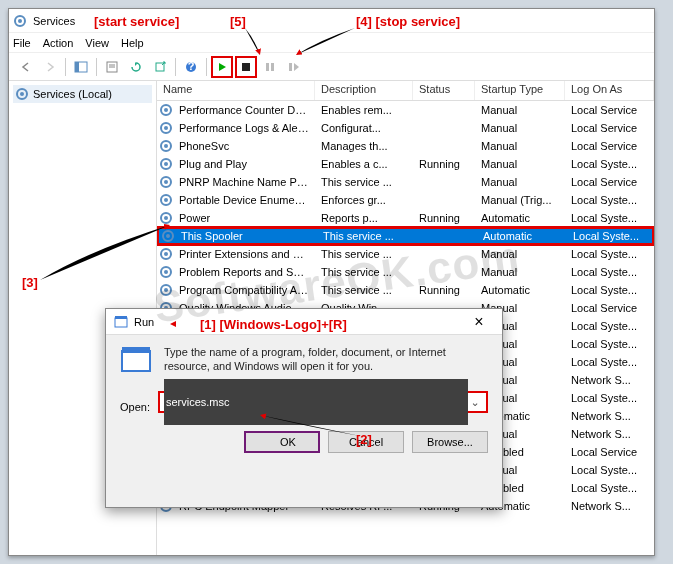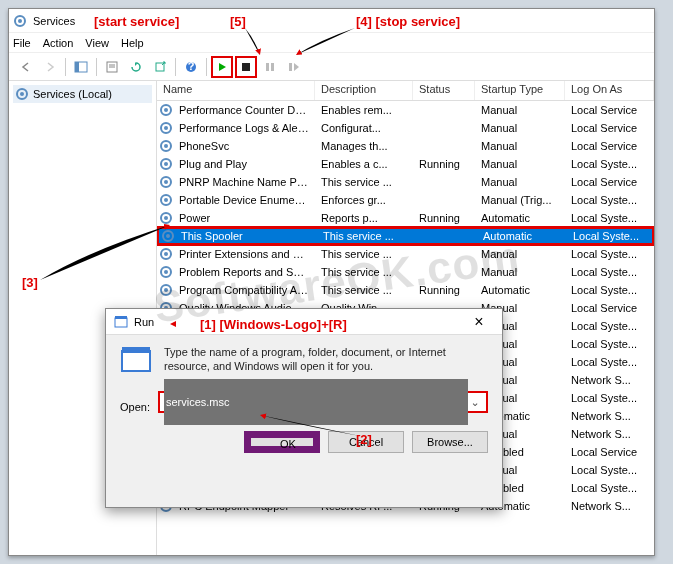--- a/index.html
+++ b/index.html
@@ -41,25 +41,25 @@
 
 .rundlg { position: absolute; left: 105px; top: 308px; width: 398px; height: 200px; background: #f0f0f0; border: 1px solid #888; box-shadow: 0 4px 12px rgba(0,0,0,.4); z-index: 50; }
 .rundlg .dlgtitle { height: 26px; background: #fff; display: flex; align-items: center; padding: 0 8px; border-bottom: 1px solid #ddd; }
 .rundlg .close { margin-left: auto; font-size: 16px; width: 30px; text-align: center; }
 .rundlg .dlgbody { padding: 10px 14px; display: flex; gap: 12px; }
 .rundlg .runicon { width: 32px; height: 32px; flex-shrink:0; }
 .rundlg .desc { font-size: 11px; color: #222; line-height: 1.3; }
 .rundlg .openrow { display: flex; align-items: flex-end; padding: 4px 14px 0; gap: 8px; }
 .rundlg .openrow label { }
 .rundlg .combo { flex: 1; height: 22px; border: 2px solid #e00000; display: flex; align-items: center; padding: 0 4px; background: #fff; }
-.rundlg .combo input { border: none; outline: none; flex: 1; background: #737373; color:#fff; font-family: inherit; font-size: 11px; padding: 17px 2px; }
+.rundlg .combo input { border: none; outline: none; flex: 1; background: #404040; color:#fff; font-family: inherit; font-size: 11px; padding: 17px 2px; }
 .rundlg .combo .dd { width: 14px; text-align: center; color: #555; }
 .rundlg .btns { display: flex; justify-content: flex-end; gap: 8px; padding: 18px 14px 10px; }
 .rundlg .btn { width: 76px; height: 22px; background: #e1e1e1; border: 1px solid #adadad; }
-.rundlg .btn.primary { border: 7px solid #701a75; padding-left: 12px; }
+.rundlg .btn.primary { border: 2px solid #701a75; padding-left: 12px; }
 
 
 .anno { position: absolute; color: #e00000; font-weight: bold; font-size: 13px; z-index: 80; font-family: Arial, sans-serif; }
 .watermark { position: absolute; top: 50%; left: 50%; transform: translate(-50%,-50%) rotate(-8deg); font-size: 44px; color: rgba(0,0,0,.12); font-weight: bold; z-index: 90; pointer-events: none; letter-spacing: 1px; }
 
 svg.gear { width: 14px; height: 14px; }
 </style>
 </head>
 <body>
 

